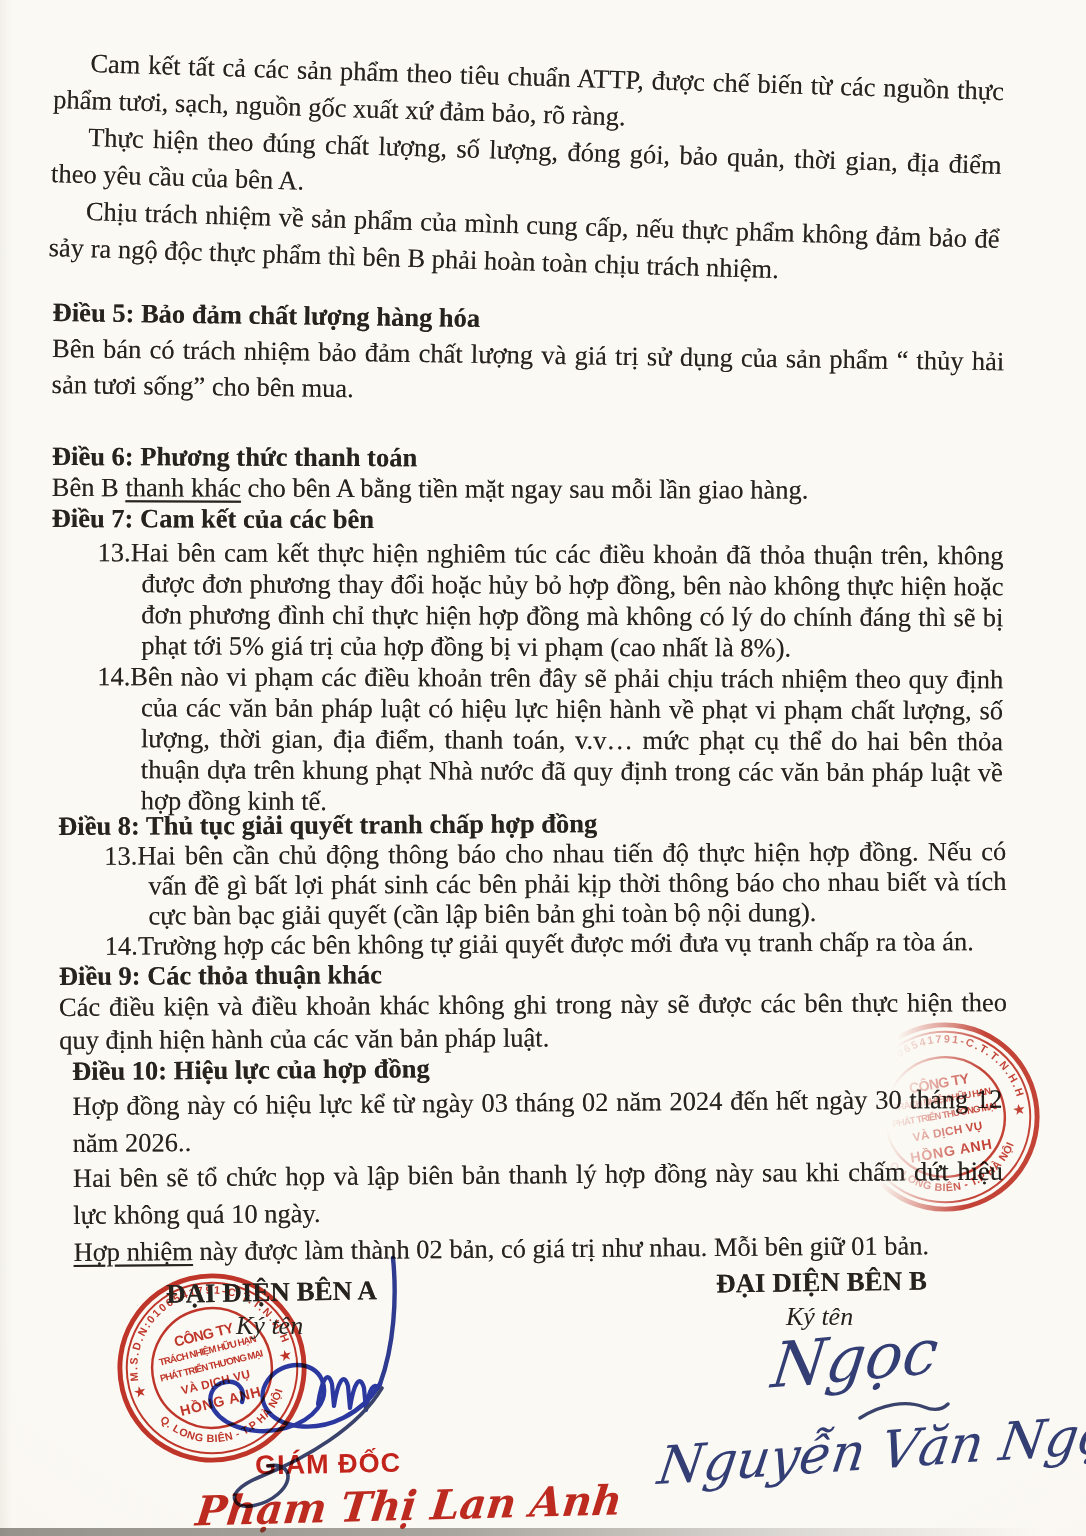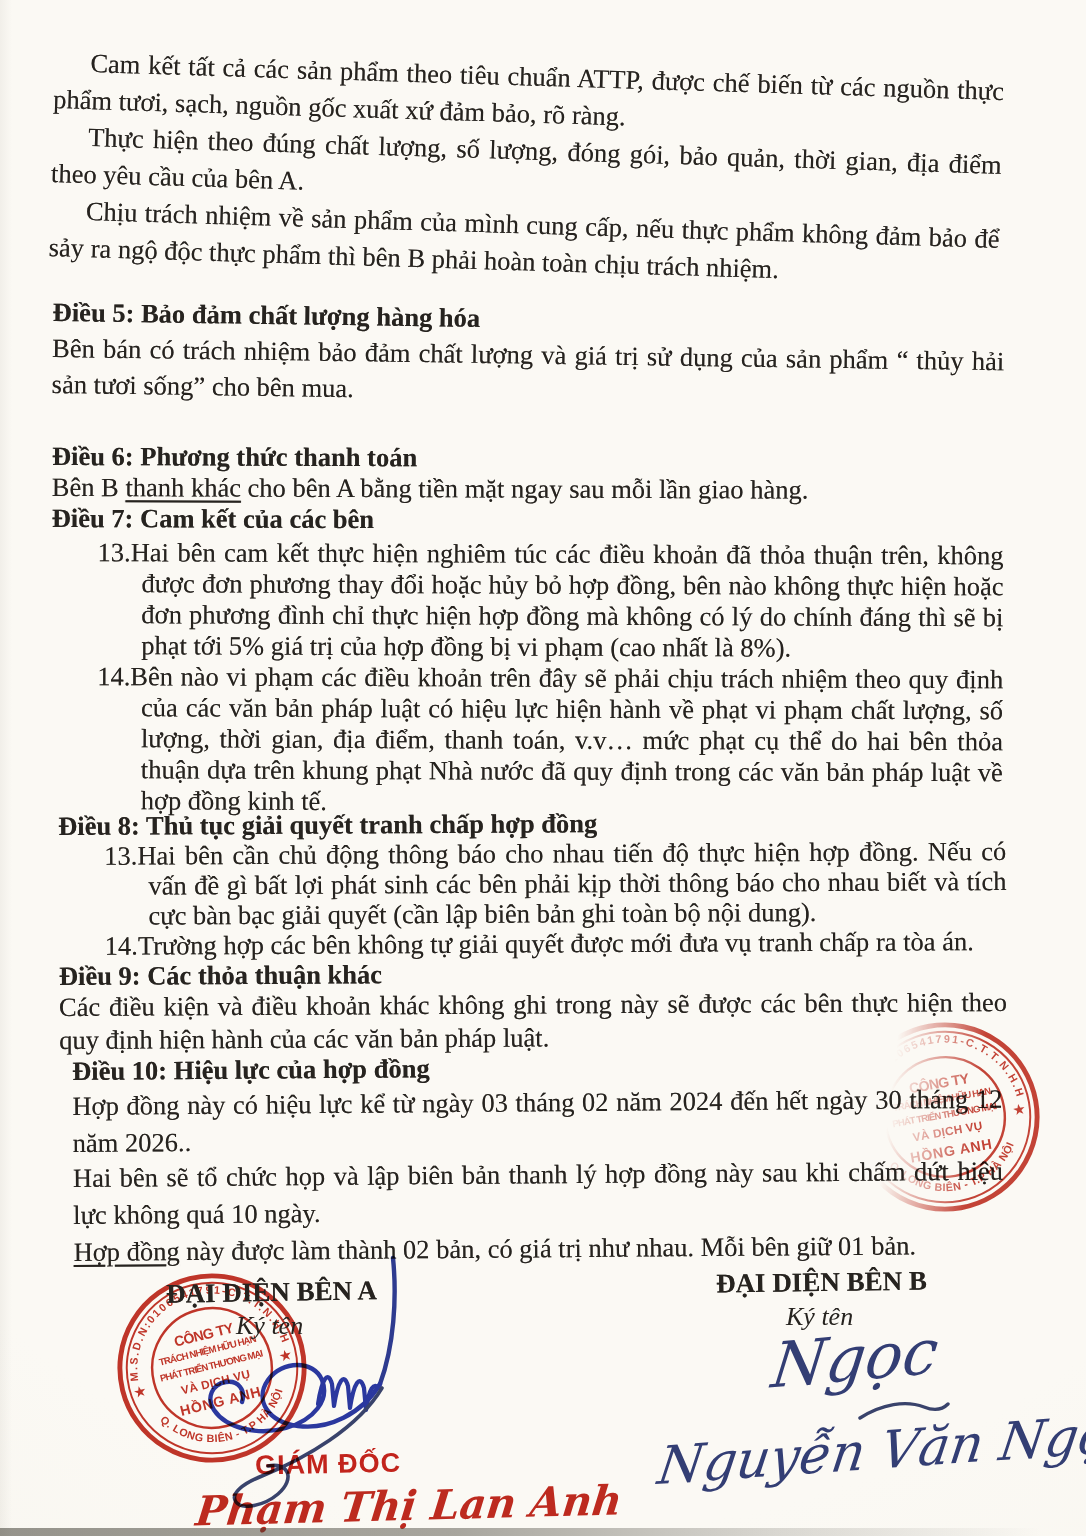--- a/index.html
+++ b/index.html
@@ -78,21 +78,21 @@
     <div class="item"><span>13.</span><span>Hai bên cần chủ động thông báo cho nhau tiến độ thực hiện hợp đồng. Nếu có vấn đề gì bất lợi phát sinh các bên phải kịp thời thông báo cho nhau biết và tích cực bàn bạc giải quyết (cần lập biên bản ghi toàn bộ nội dung).</span></div>
     <div class="item"><span>14.</span><span>Trường hợp các bên không tự giải quyết được mới đưa vụ tranh chấp ra tòa án.</span></div>
     <p class="hd">Điều 9: Các thỏa thuận khác</p>
     <p style="line-height:32.5px;">Các điều kiện và điều khoản khác không ghi trong này sẽ được các bên thực hiện theo quy định hiện hành của các văn bản pháp luật.</p>
   </div>
 
   <div class="blk" style="left:72px;top:1054px;width:930px;line-height:37px;transform:rotate(-0.45deg);">
     <p class="hd" style="line-height:34px;">Điều 10: Hiệu lực của hợp đồng</p>
     <p>Hợp đồng này có hiệu lực kể từ ngày 03 tháng 02 năm 2024 đến hết ngày 30 tháng 12 năm 2026..</p>
     <p style="margin-top:-2px;">Hai bên sẽ tổ chức họp và lập biên bản thanh lý hợp đồng này sau khi chấm dứt hiệu lực không quá 10 ngày.</p>
-    <p><span class="u">Hợp đồng</span><span> này được làm thành 02 bản, có giá trị như nhau. Mỗi bên giữ 01 bản.</span></p>
+    <p><span class="u">Hợp nhiệm</span><span> này được làm thành 02 bản, có giá trị như nhau. Mỗi bên giữ 01 bản.</span></p>
   </div>
 
   <div class="stamp-wrap stamp-fade" style="left:847px;top:1019px;">
     <svg width="196" height="196" viewBox="-100 -100 200 200">
       <g transform="rotate(-10)">
         <circle r="94" fill="none" stroke="#bf2b1e" stroke-width="5"></circle>
         <circle r="87" fill="none" stroke="#bf2b1e" stroke-width="2"></circle>
         <circle r="61" fill="none" stroke="#bf2b1e" stroke-width="2.5"></circle>
         <defs>
           <path id="arcTopM" d="M -73 22 A 76.2 76.2 0 1 1 73 22"></path>

